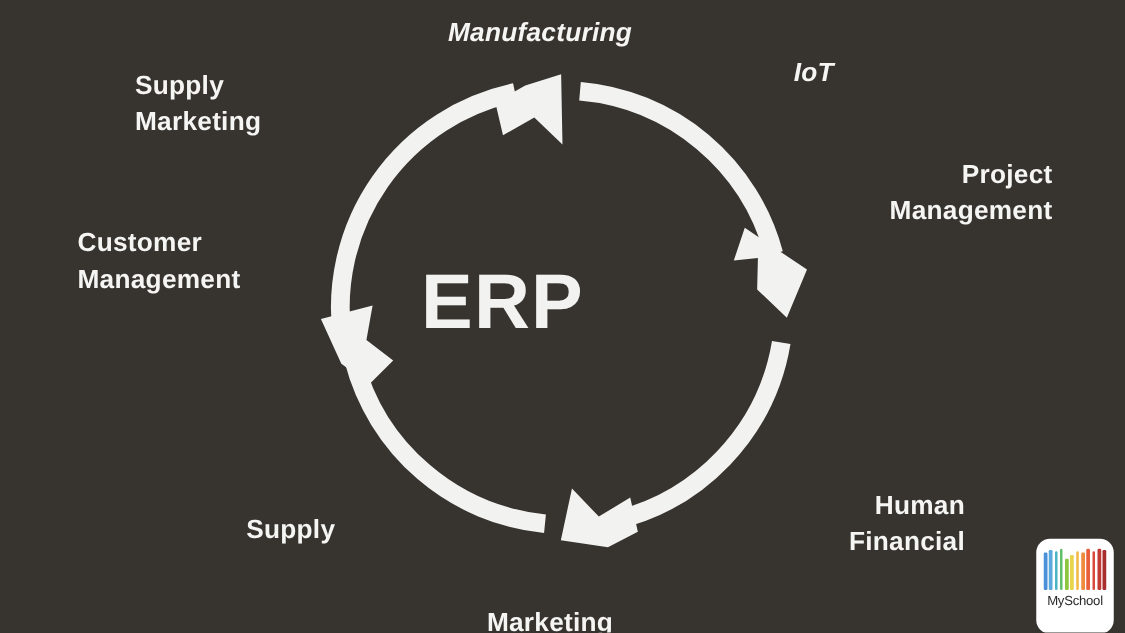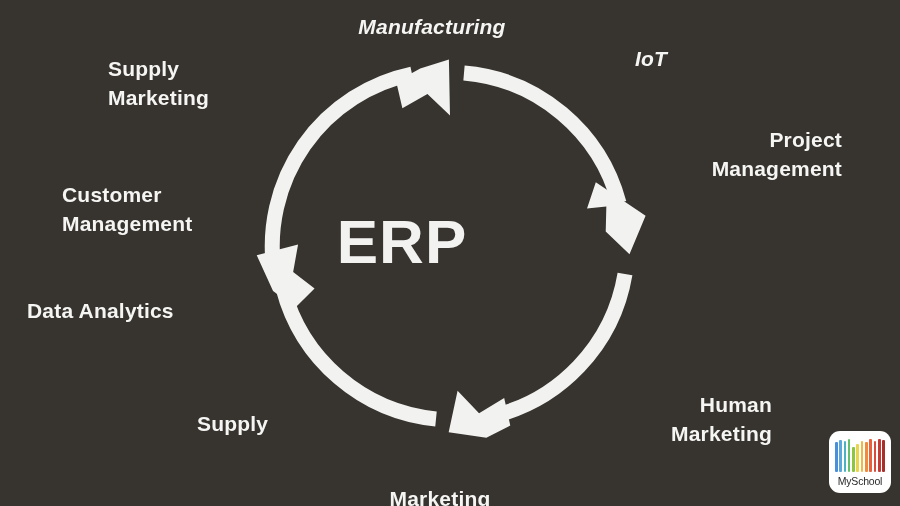--- a/index.html
+++ b/index.html
@@ -58,21 +58,21 @@
   .node-label.c  { text-align: center; transform: translateX(-50%); }
   .node-label.l  { text-align: left; }
   .node-label.r  { text-align: right; transform: translateX(-100%); margin-top: 12px; }
 
   
   #logo {
     position: absolute;
     left: 829px;
     top: 431px;
     width: 62px;
-    height: 62px;
+    height: 76px;
     background: #ffffff;
     border-radius: 11px;
     box-sizing: border-box;
     padding: 7px 6px 3px 6px;
     display: flex;
     flex-direction: column;
     align-items: center;
     justify-content: flex-start;
   }
   #logo-bars {
@@ -127,27 +127,26 @@
 
   <div class="node-label c" style="left:432px; top:12px; width:320px;font-style:italic;">Manufacturing</div>
 
   <div class="node-label l" style="left:635px; top:44px;font-style:italic;">IoT</div>
 
   <div class="node-label r" style="left:842px; top:113px;">Project
 Management</div>
 
 
   <div class="node-label r" style="left:772px; top:378px;">Human
-Marketing</div>
+Financial</div>
 
   <div class="node-label c" style="left:440px; top:464px; width:320px;margin-top:20px;">Marketing</div>
 
   <div class="node-label l" style="left:197px; top:409px;">Supply</div>
 
-  <div class="node-label l" style="left:27px; top:296px;">Data Analytics</div>
 
   <div class="node-label l" style="left:62px; top:180px;">Customer
 Management</div>
 
   <div class="node-label l" style="left:108px; top:54px;">Supply
 Marketing</div>
 
   <div id="logo">
     <div id="logo-bars">
         <div class="bar" style="background: rgb(74, 144, 217); height: 30px;"></div>

